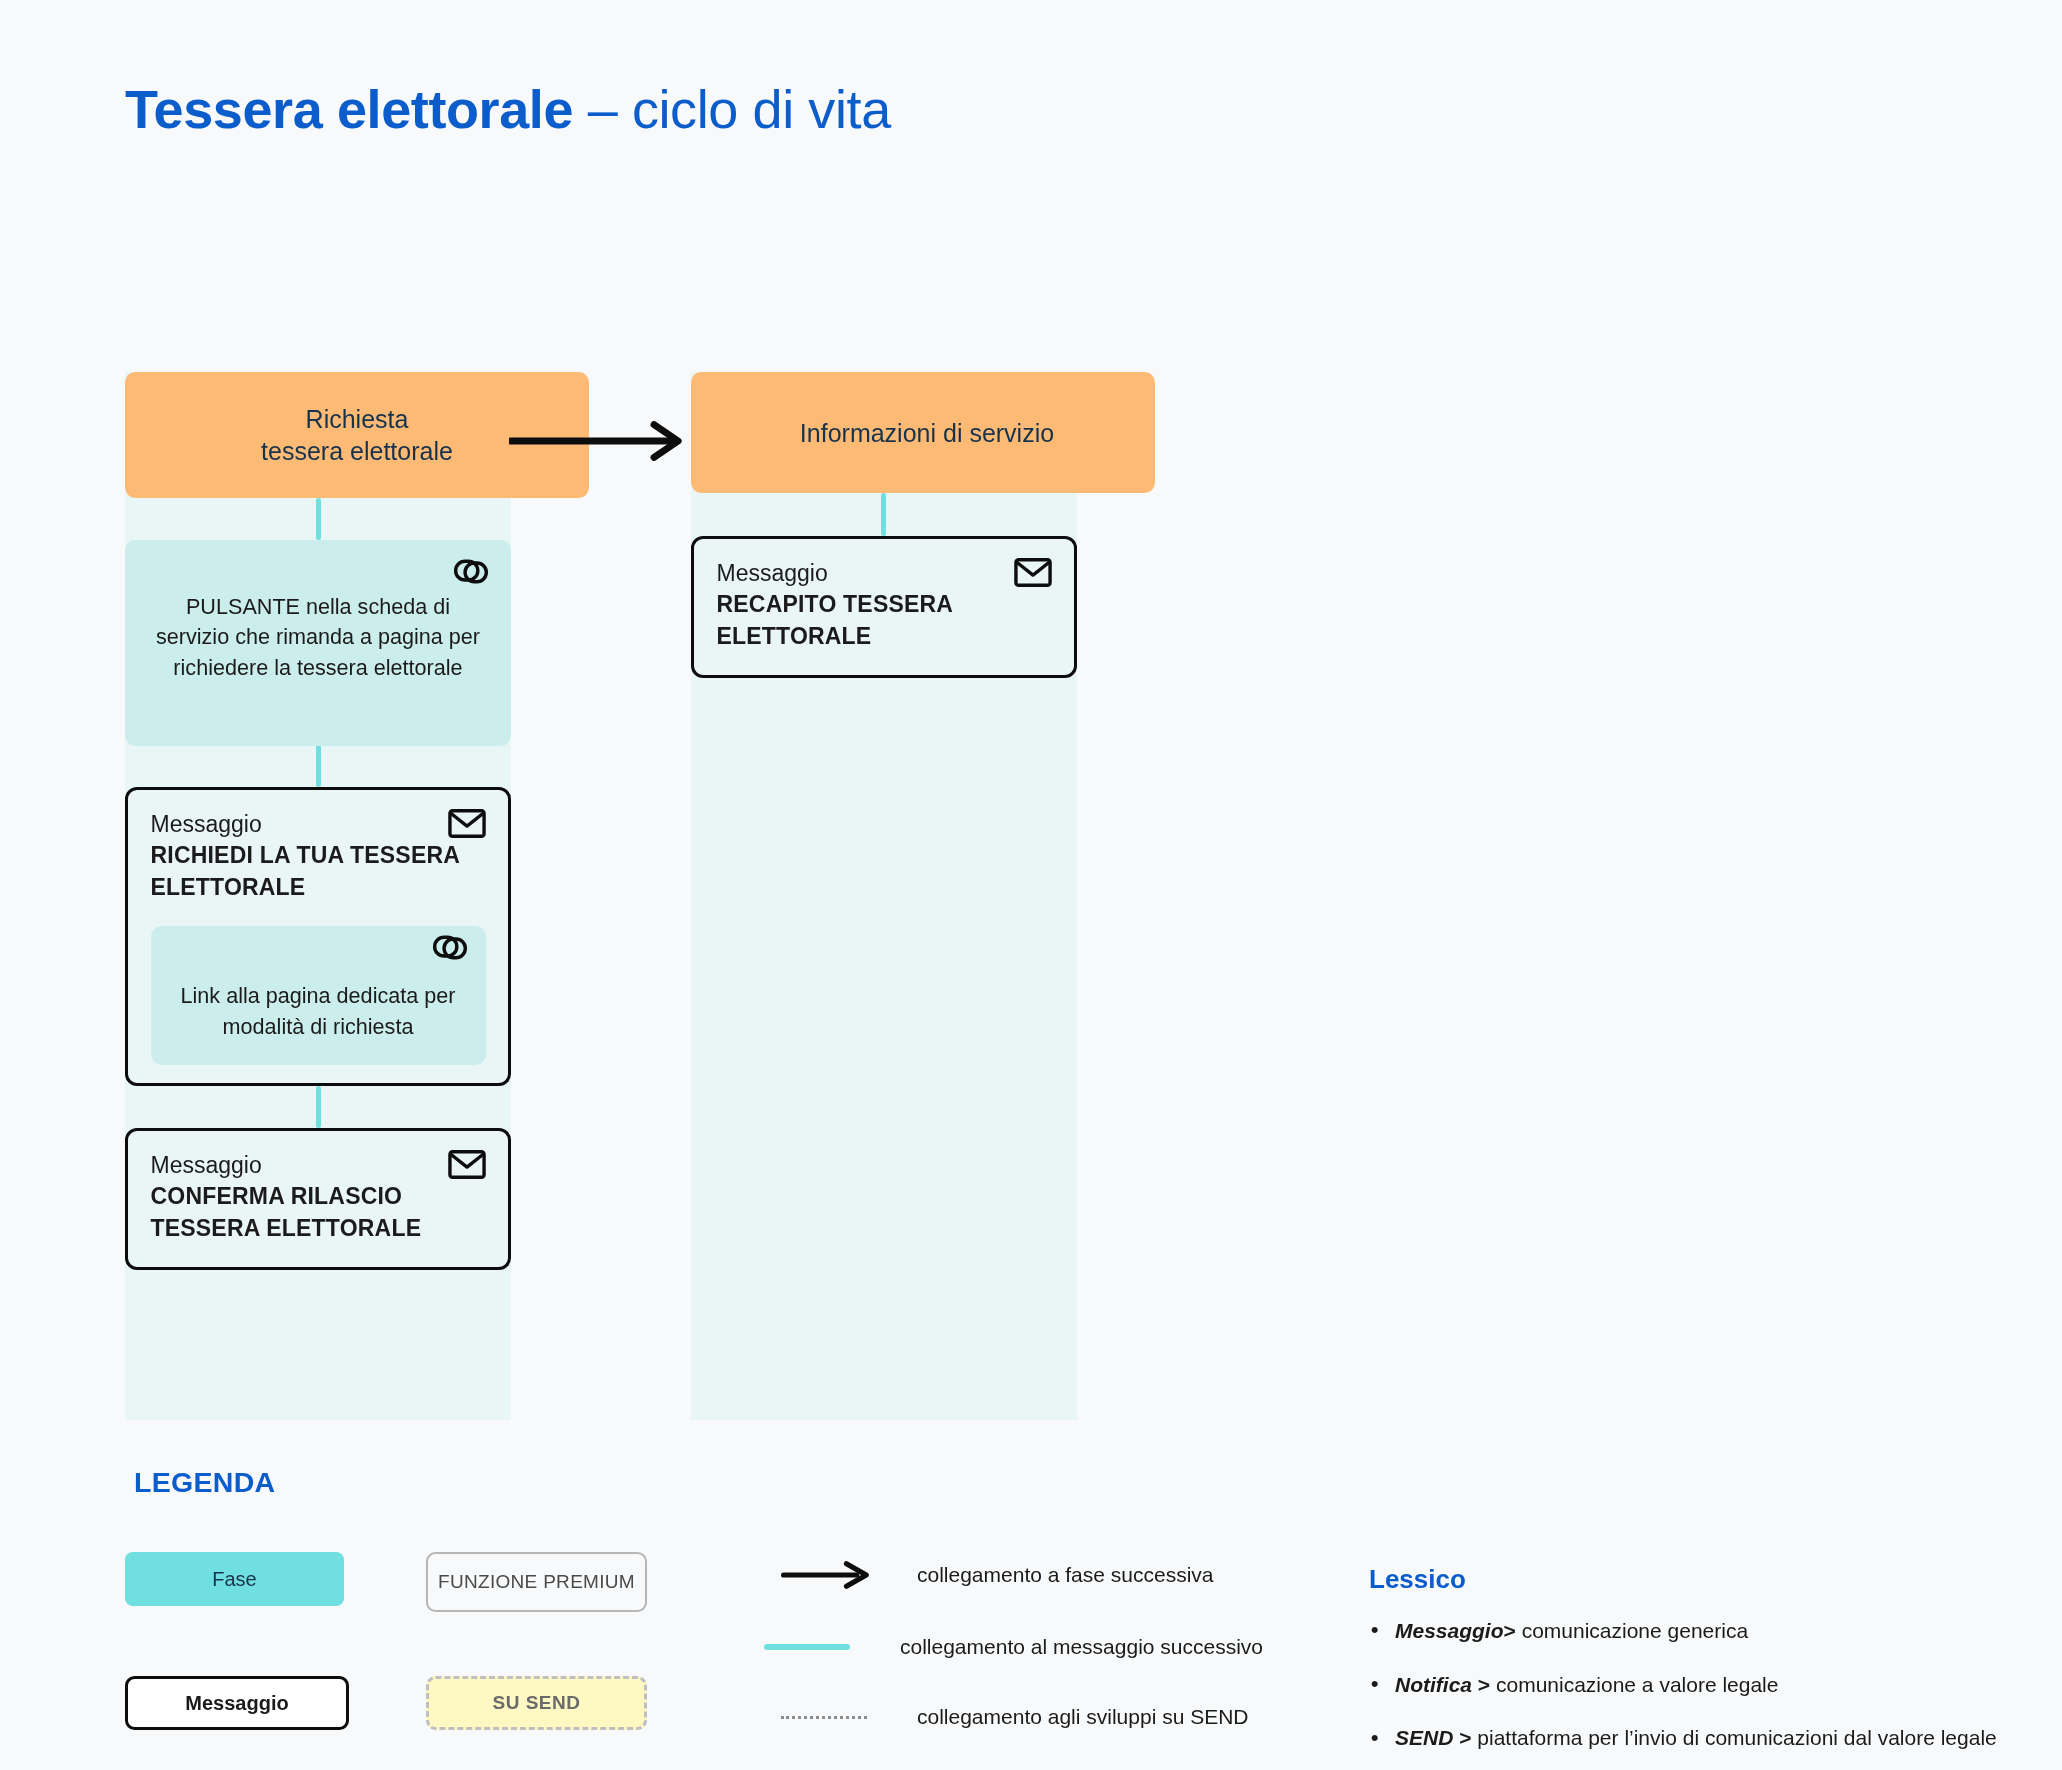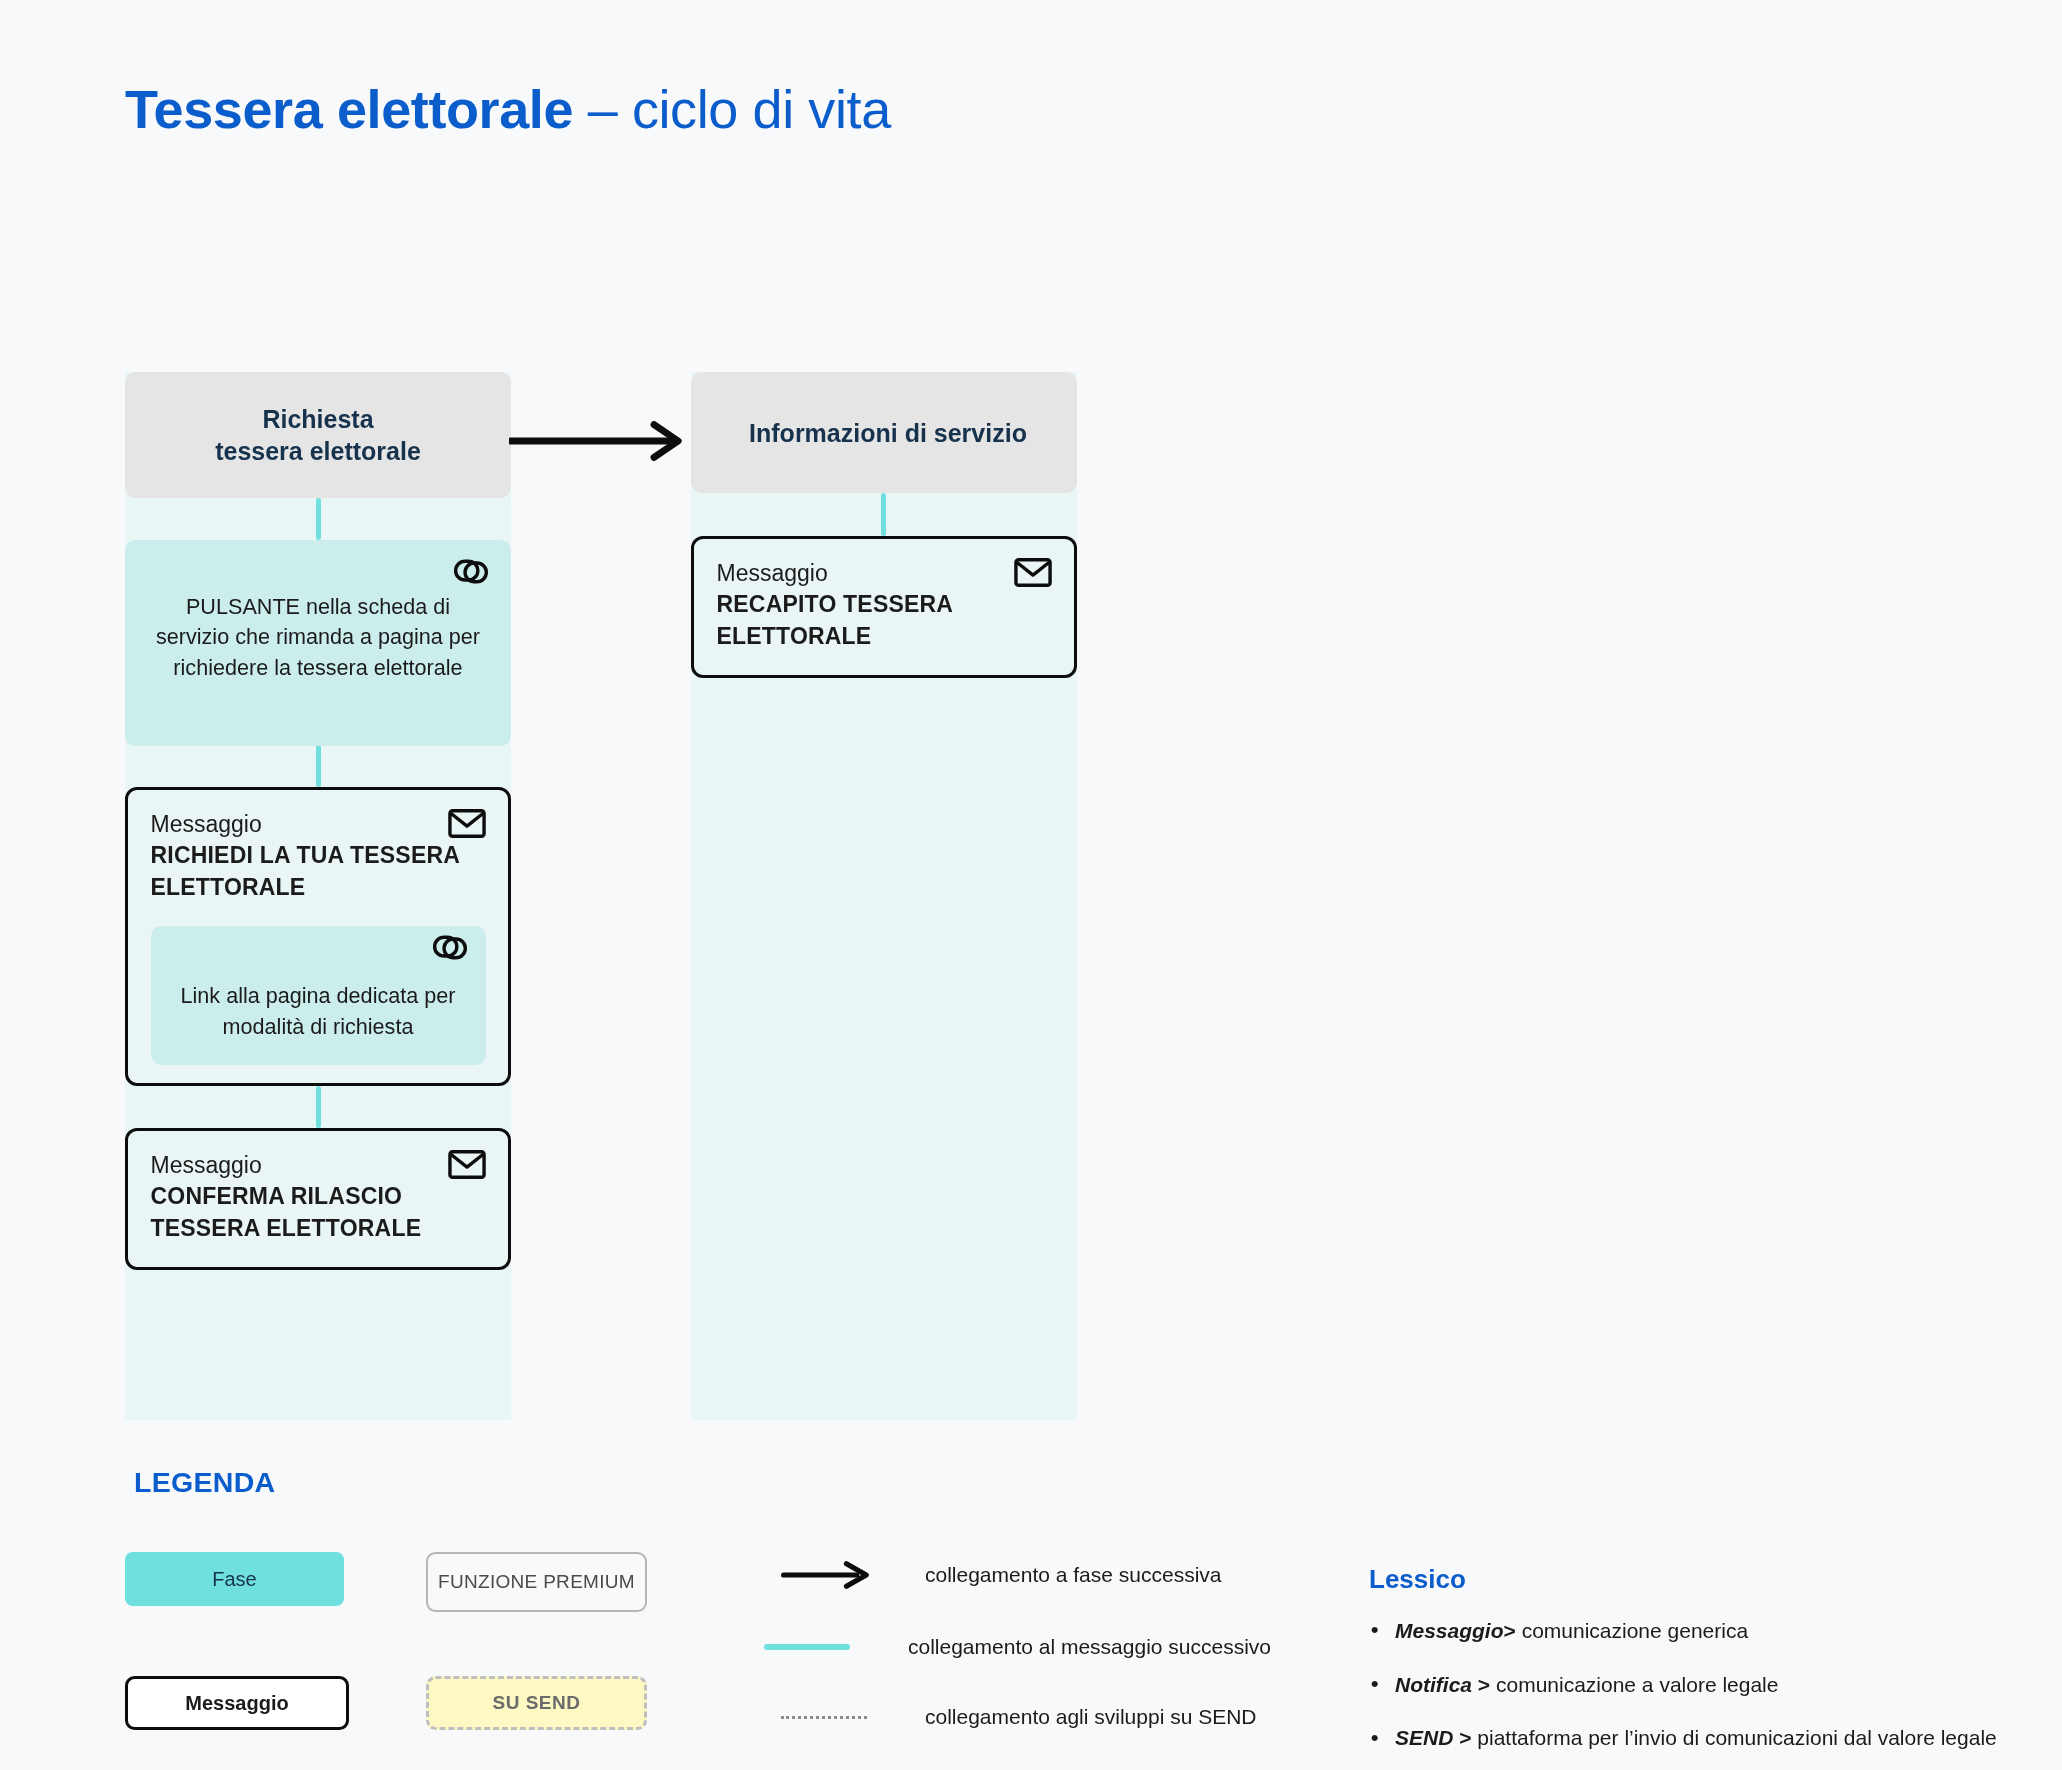--- a/index.html
+++ b/index.html
@@ -36,31 +36,31 @@
   .column {
     position: absolute;
     width: 386px;
     background: #E9F6F6;
   }
   .col-1 { left: 125px; top: 372px; height: 1048px; }
   .col-2 { left: 691px; top: 372px; height: 1048px; }
 
   .phase-box {
     position: absolute;
-    width: 386px;
+    width: 464px;
     border-radius: 10.4px;
-    background: #e5e5e5;
+    background: #fdba74;
     display: flex;
     align-items: center;
     justify-content: center;
     text-align: center;
     color: #17324D;
     font-size: 25px;
     line-height: 1.28;
-    font-weight: 700;
+    font-weight: 400;
   }
   .phase-1 { left: 125px; top: 372px; height: 126px; }
   .phase-2 { left: 691px; top: 372px; height: 121px; padding-left: 8px; }
 
   
   .connector {
     position: absolute;
     width: 5.2px;
     background: #6FE0DF;
     border-radius: 2.6px;
@@ -161,21 +161,21 @@
     left: 426px; top: 1676px; width: 221px; height: 54px;
     background: #fef9c3; color: #6B6B6B; font-weight: 700;
     border: 3.5px dashed #BFBFBF; border-radius: 9.5px;
     font-size: 19px; letter-spacing: 0.5px;
   }
 
   .legend-line-row {
     position: absolute;
     display: flex;
     align-items: center;
-    gap: 8px;
+    gap: 0px;
   }
   .legend-swatch { width: 93px; height: 28px; position: relative; flex: 0 0 93px; }
   .legend-text {
     font-size: 21px;
     color: #1B1B1B;
     white-space: nowrap;
     margin-left: 43px;
   }
   .row-a { left: 781px; top: 1561px; }
   .row-b { left: 764px; top: 1633px; }

